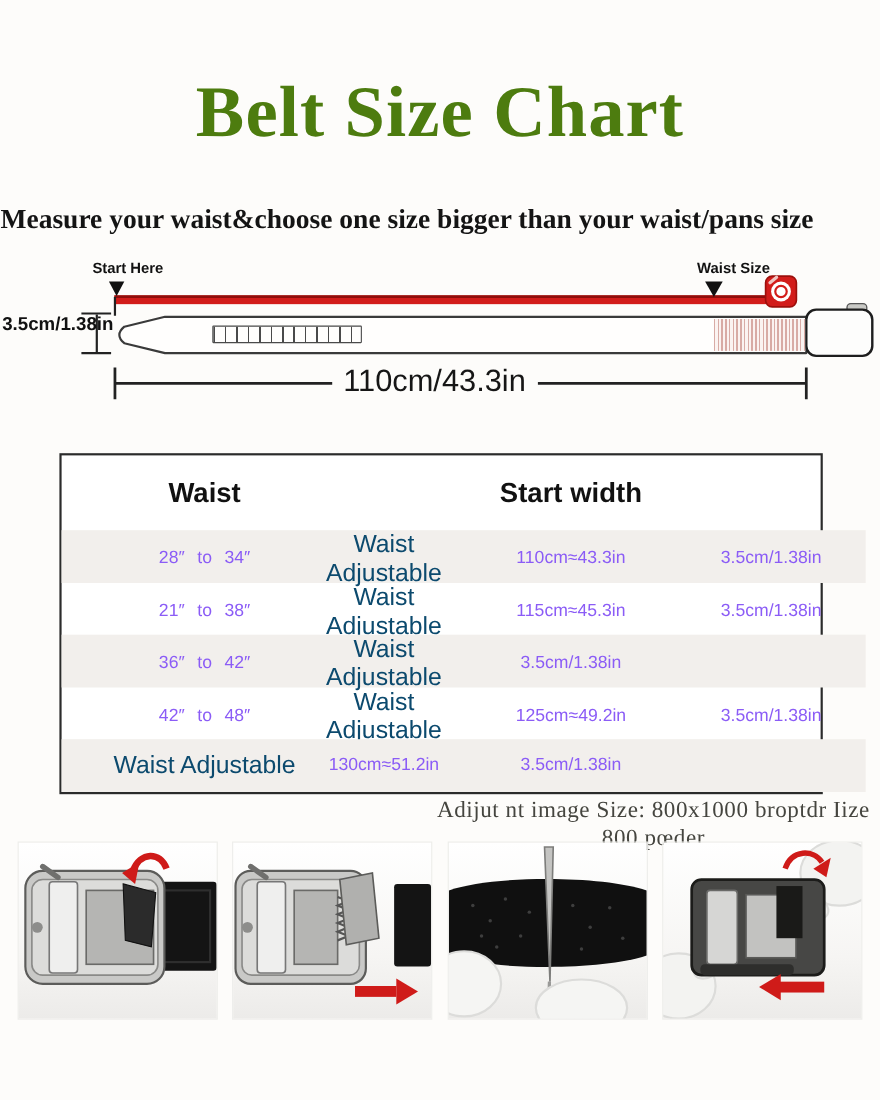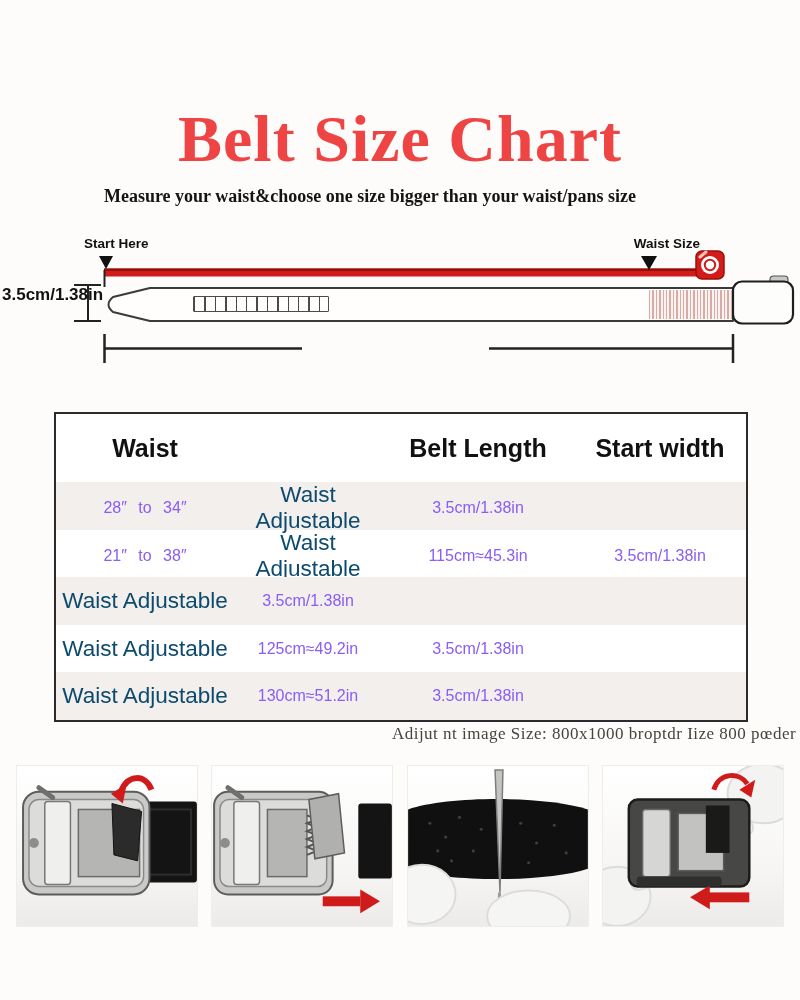--- a/index.html
+++ b/index.html
@@ -6,25 +6,25 @@
   body{
     width:800px;height:1000px;background:#fdfcfa;position:relative;overflow:hidden;
     font-family:"Liberation Sans", sans-serif;color:#1c1c1c;
   }
   .abs{position:absolute;}
 
   
   .title{
     top:70px;left:0;width:800px;text-align:center;
     font-family:"Liberation Serif", serif;font-weight:700;font-size:66px;line-height:1;
-    color:#ef4444;letter-spacing:1px;margin-top:36px;
+    color:#4d7c0f;letter-spacing:1px;
   }
   .subtitle{
     top:186px;left:0;width:740px;text-align:center;
-    font-family:"Liberation Serif", serif;font-weight:700;font-size:18px;color:#141414;
+    font-family:"Liberation Serif", serif;font-weight:700;font-size:25px;color:#141414;
   }
 
   
   .diagram{top:230px;left:0;width:644px;height:175px;}
   .diagram svg{position:absolute;left:0;top:0;}
   .lab{position:absolute;font-weight:700;font-size:13.5px;color:#111;white-space:nowrap;}
   .lab-start{left:84px;top:6px;}
   .lab-waist{left:620px;top:6px;width:80px;text-align:right;}
   .lab-width{left:2px;top:55px;font-size:17px;font-weight:600;}
   .lab-length{left:302px;top:100px;width:186px;text-align:center;font-size:28px;font-weight:500;color:#161616;}
@@ -37,30 +37,30 @@
     left:649px;top:60px;width:83px;height:29px;background-color:#fbf3f1;
     background-image:repeating-linear-gradient(90deg,#d8aba5 0 1.4px,rgba(0,0,0,0) 1.4px 3.4px);
   }
 
   
   .size-table{
     top:412px;left:54px;width:694px;height:310px;box-sizing:border-box;
     border:2px solid #2b2b2b;background:#fff;
     display:grid;grid-template-rows:68px repeat(5,47.6px);
   }
-  .trow{display:grid;grid-template-columns:178px 148px 192px 172px;align-items:center;}
+  .trow{display:grid;grid-template-columns:178px 148px 192px 172px;align-items:center;padding-left:41px;}
   .trow.shaded{background:#f2efec;}
   .cell{text-align:center;font-size:16px;color:#8b5cf6;}
   .thead .cell{font-weight:700;font-size:25px;color:#111;}
   .cell.waist{word-spacing:7px;}
   .cell.adjust{color:#0c4a6e;font-size:22.5px;}
 
   .footnote{
     top:724px;left:388px;width:412px;text-align:center;
-    font-family:"Liberation Serif", serif;font-size:17px;color:#45453f;letter-spacing:.5px;
+    font-family:"Liberation Serif", serif;font-size:21px;color:#45453f;letter-spacing:.5px;
   }
 
   
   .photos{top:765px;left:0;width:800px;height:163px;}
   .photo{
     position:absolute;top:0;width:182px;height:162px;
     background:linear-gradient(180deg,#ffffff 0%,#f6f5f3 65%,#ecebe9 100%);
     border:1px solid #ededea;box-sizing:border-box;
   }
   .photo svg{display:block;}
@@ -107,45 +107,48 @@
       <line x1="733" y1="104" x2="733" y2="133"></line>
       <line x1="104.5" y1="118.5" x2="302" y2="118.5"></line>
       <line x1="489" y1="118.5" x2="733" y2="118.5"></line>
     </g>
   </svg>
   <div class="abs holes-strip"></div>
   <div class="abs ratchet-hatch"></div>
   <div class="lab lab-start">Start Here</div>
   <div class="lab lab-waist">Waist Size</div>
   <div class="lab lab-width">3.5cm/1.38in</div>
+  <div class="lab lab-length">110cm/43.3in</div>
 </div>
 
 <div class="abs size-table">
   <div class="trow thead">
     <div class="cell">Waist</div>
     <div class="cell"></div>
-    <div class="cell">Belt Length</div>
     <div class="cell">Start width</div>
   </div>
   <div class="trow shaded">
     <div class="cell waist">28″ to 34″</div>
     <div class="cell adjust">Waist Adjustable</div>
+    <div class="cell">110cm≈43.3in</div>
     <div class="cell">3.5cm/1.38in</div>
   </div>
   <div class="trow">
     <div class="cell waist">21″ to 38″</div>
     <div class="cell adjust">Waist Adjustable</div>
     <div class="cell">115cm≈45.3in</div>
     <div class="cell">3.5cm/1.38in</div>
   </div>
   <div class="trow shaded">
+    <div class="cell waist">36″ to 42″</div>
     <div class="cell adjust">Waist Adjustable</div>
     <div class="cell">3.5cm/1.38in</div>
   </div>
   <div class="trow">
+    <div class="cell waist">42″ to 48″</div>
     <div class="cell adjust">Waist Adjustable</div>
     <div class="cell">125cm≈49.2in</div>
     <div class="cell">3.5cm/1.38in</div>
   </div>
   <div class="trow shaded">
     <div class="cell adjust">Waist Adjustable</div>
     <div class="cell">130cm≈51.2in</div>
     <div class="cell">3.5cm/1.38in</div>
   </div>
 </div>

